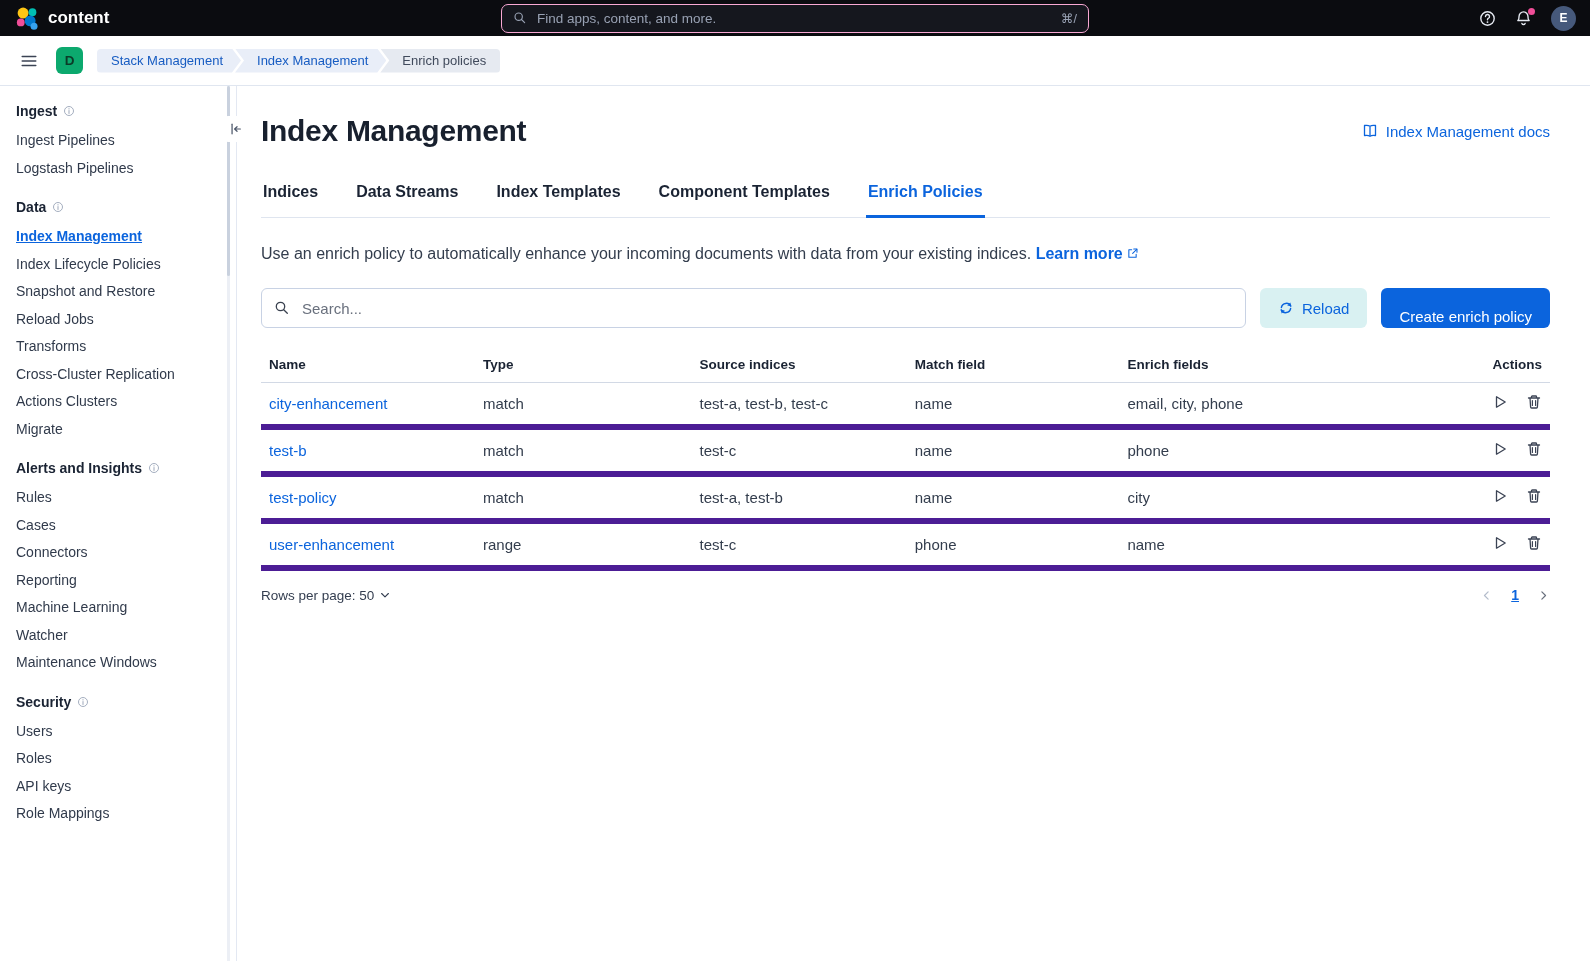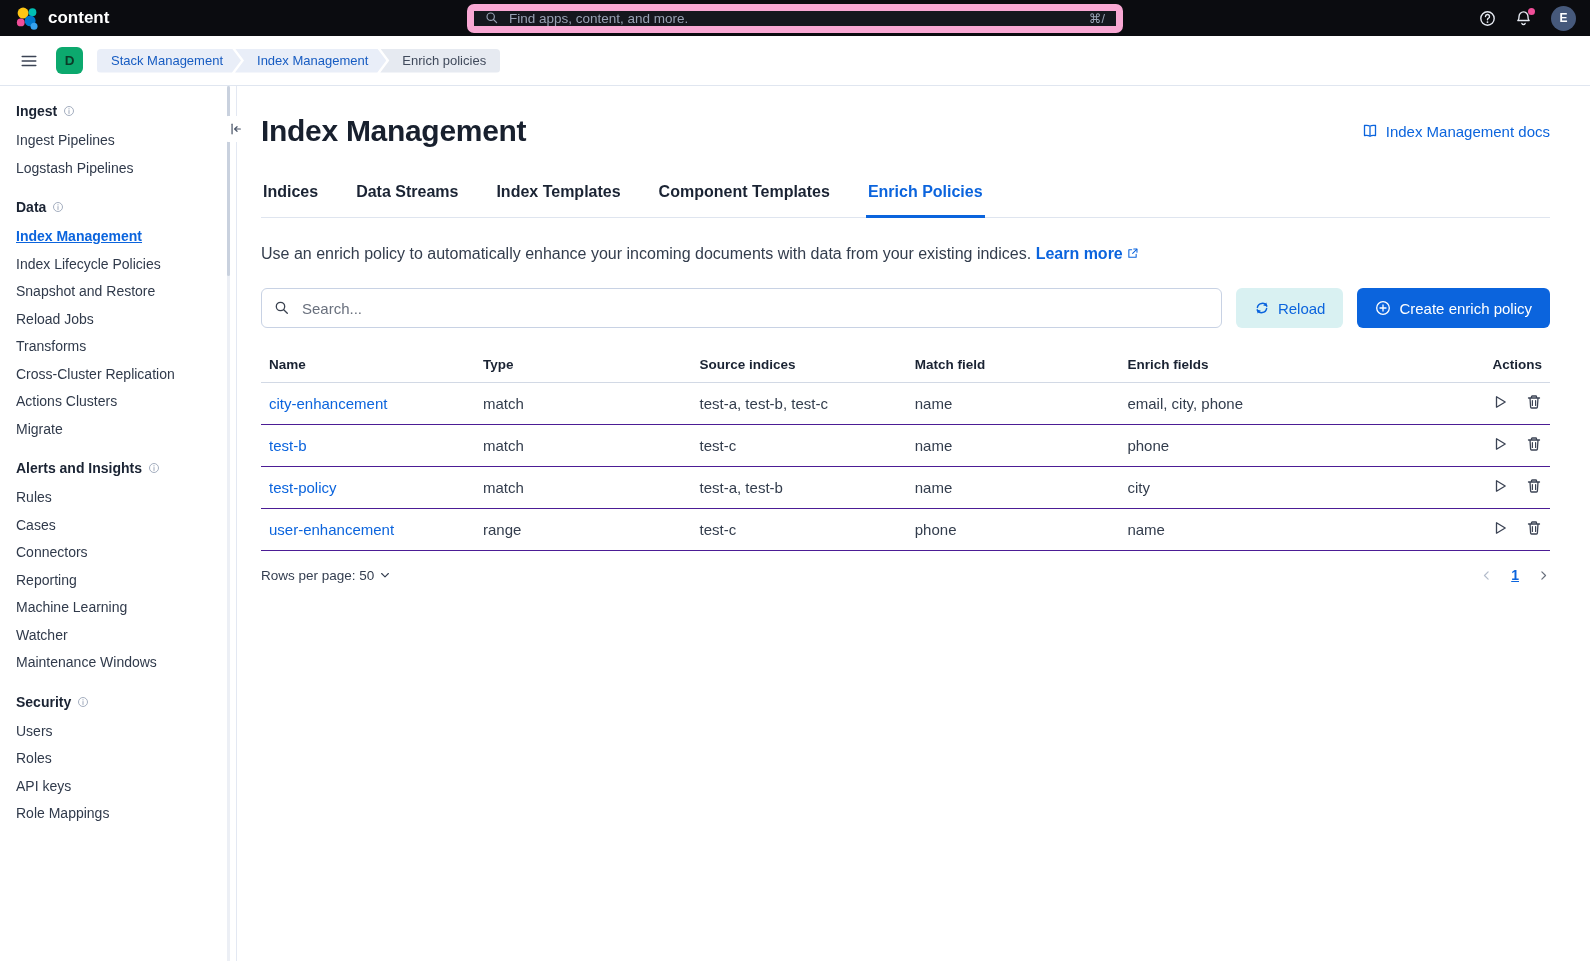--- a/index.html
+++ b/index.html
@@ -3,22 +3,22 @@
 <meta charset="utf-8">
 <style>
   * { box-sizing: border-box; }
   html, body { margin:0; padding:0; width:1590px; height:961px; overflow:hidden;
     font-family:"Liberation Sans","DejaVu Sans",sans-serif; background:#fff; color:#1a2333; }
   button { font-family:inherit; }
 
   
   .topbar { height:36px; background:#0b0c10; display:flex; align-items:center; padding:0 14px; position:relative; }
   .brand { display:flex; align-items:center; gap:8px; color:#fff; font-size:17px; font-weight:600; cursor:pointer; }
-  .top-search { position:absolute; left:50%; transform:translateX(-50%); width:656px; height:29px;
-    background:#15171e; border:7px solid #f9a8d4; border-radius:7px; display:flex; align-items:center;
+  .top-search { position:absolute; left:50%; transform:translateX(-50%); width:588px; height:29px;
+    background:#15171e; border:1px solid #f9a8d4; border-radius:7px; display:flex; align-items:center;
     padding:0 11px; gap:8px; color:#98a1b3; }
   .top-search input { flex:1; background:transparent; border:none; outline:none; color:#e3e8f0; font-size:13.5px; }
   .top-search input::placeholder { color:#98a1b3; }
   .top-shortcut { font-size:12.5px; color:#98a1b3; }
   .top-right { margin-left:auto; display:flex; align-items:center; gap:19px; }
   .top-icon-btn { position:relative; background:none; border:none; padding:0; color:#e6eaf2; cursor:pointer; display:flex; }
   .notif-dot { position:absolute; top:-2px; right:-3px; width:7px; height:7px; border-radius:50%; background:#f04e98; }
   .avatar { width:25px; height:25px; border-radius:50%; background:#46597b; color:#fff; font-size:12px;
     font-weight:600; display:flex; align-items:center; justify-content:center; cursor:pointer; }
 
@@ -76,27 +76,27 @@
 
   .controls { display:flex; gap:14px; margin-top:24px; }
   .search-wrap { flex:1; position:relative; }
   .search-input { width:100%; height:40px; border:1px solid #c8d2e4; border-radius:6px; padding:0 12px 0 40px;
     font-size:15px; color:#1a2333; background:#fff; outline:none; }
   .search-input::placeholder { color:#69707d; }
   .search-icon-left { position:absolute; left:13px; top:12px; color:#39414f; pointer-events:none; }
   .btn { height:40px; border:none; border-radius:6px; font-size:15px; font-weight:500; cursor:pointer;
     display:flex; align-items:center; gap:8px; padding:12px 18px; }
   .btn-reload { background:#d9f1f2; color:#0b64dd; }
-  .btn-create { background:#0b64dd; color:#fff; }
+  .btn-create { background:#0b64dd; color:#fff;flex-direction:column; }
 
   table.policies { width:100%; border-collapse:collapse; margin-top:26px; table-layout:fixed; }
   .policies th { text-align:left; font-size:13.5px; font-weight:700; color:#1a2333; padding:3px 8px 10px;
     border-bottom:1px solid #d2d9e5; }
   .policies th.actions, .policies td.actions { text-align:right; }
-  .policies td { font-size:15px; color:#333d4d; padding:11px 8px; border-bottom:1px solid #4c1d95; }
+  .policies td { font-size:15px; color:#333d4d; padding:11px 8px; border-bottom:6px solid #4c1d95; }
   .policies td.name a { color:#0b64dd; font-weight:500; text-decoration:none; cursor:pointer; }
   .col-name { width:16.6%; } .col-type { width:16.8%; } .col-source { width:16.7%; }
   .col-match { width:16.5%; } .col-enrich { width:26.6%; } .col-actions { width:6.8%; }
   .action-btn { background:none; border:none; padding:0; margin-left:14px; color:#3b4354; cursor:pointer; }
 
   .table-footer { display:flex; justify-content:space-between; align-items:center; margin-top:16px; }
   .rows-btn { background:none; border:none; display:flex; align-items:center; gap:5px; font-size:13.5px;
     color:#343e50; cursor:pointer; padding:0; }
   .pagination { display:flex; align-items:center; gap:18px; }
   .page-chev { background:none; border:none; padding:0; display:flex; cursor:pointer; }

